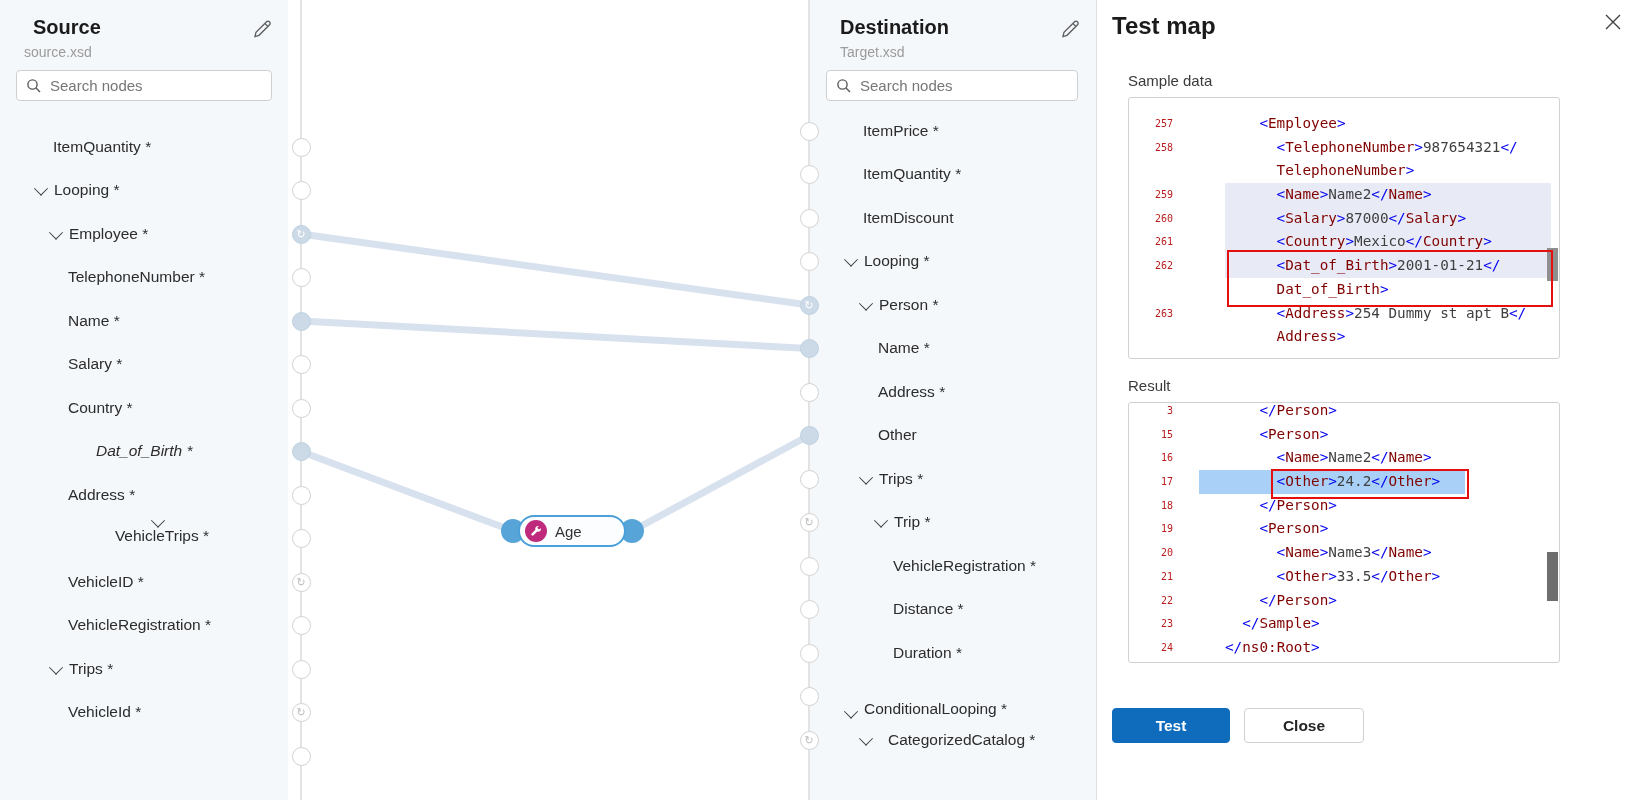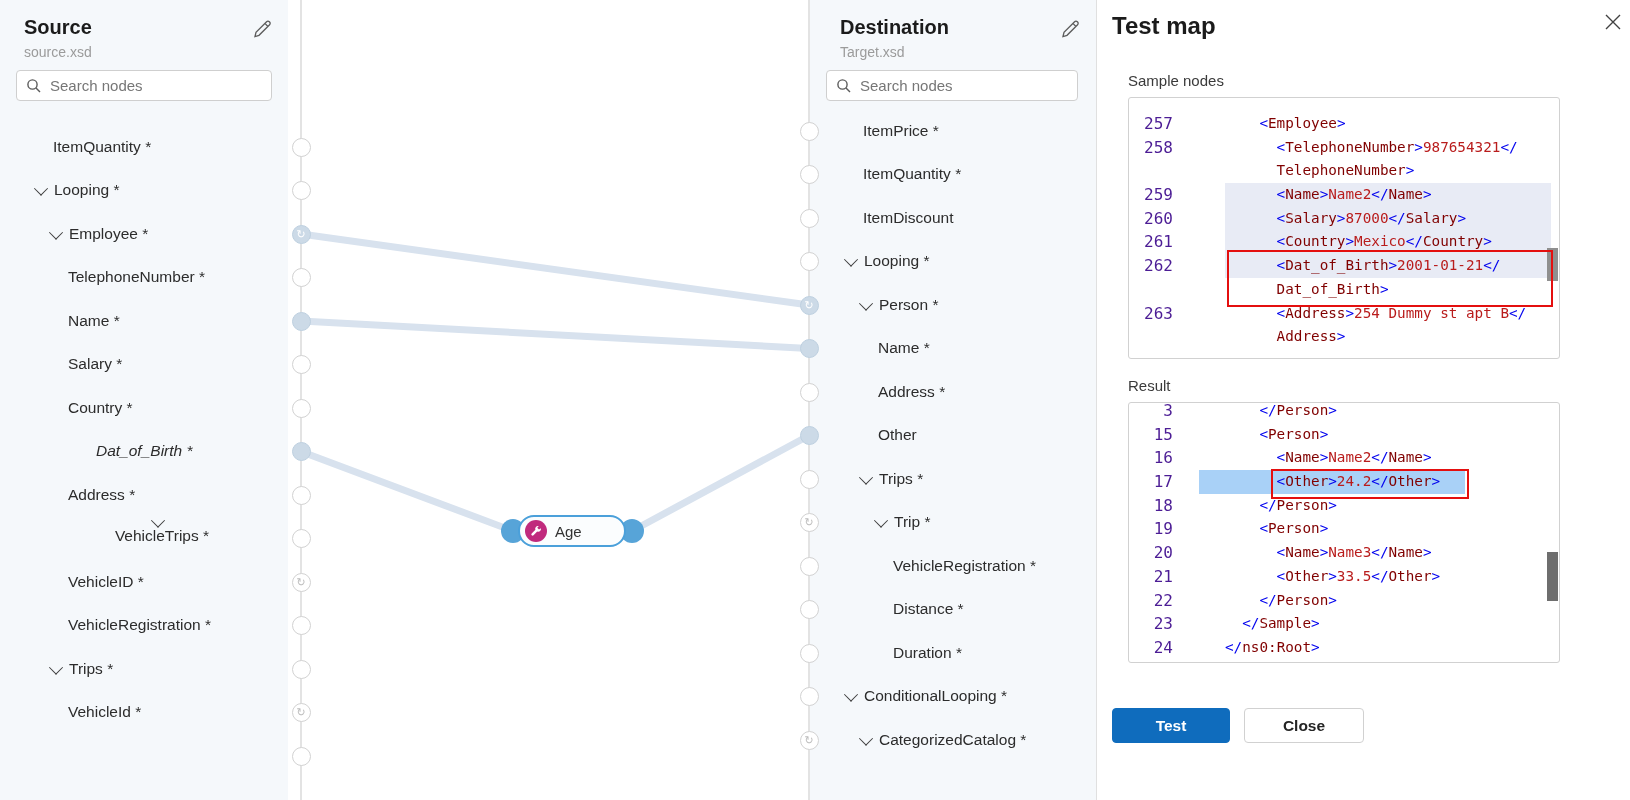--- a/index.html
+++ b/index.html
@@ -3,21 +3,21 @@
 <meta charset="utf-8">
 <style>
   html,body{margin:0;padding:0;background:#fff;}
   .app{position:relative;width:1630px;height:800px;overflow:hidden;
        font-family:"Liberation Sans","DejaVu Sans",sans-serif;color:#272727;background:#fff;}
 
   
   .schema-panel{position:absolute;top:0;height:800px;background:#f5f8fb;z-index:0;}
   .panel-source{left:0;width:288px;}
   .panel-dest{left:810px;width:286px;}
-  .panel-title{position:absolute;left:24px;top:16px;font-size:20px;font-weight:700;color:#1b1b1b;}
+  .panel-title{position:absolute;left:33px;top:16px;font-size:20px;font-weight:700;color:#1b1b1b;}
   .panel-sub{position:absolute;left:24px;top:44px;font-size:14px;color:#9b9b9b;}
   .pencil-btn{position:absolute;right:14px;top:18px;width:24px;height:24px;border:none;background:transparent;padding:0;cursor:pointer;}
   .searchbox{position:absolute;left:16px;top:70px;height:31px;background:#fff;border:1px solid #cfcfcf;border-radius:4px;display:flex;align-items:center;box-sizing:border-box;}
   .panel-source .searchbox{width:256px;}
   .panel-dest .searchbox{width:252px;}
   .searchbox svg{margin:0 6px 0 9px;flex:none;}
   .searchbox input{border:none;outline:none;background:transparent;font-size:15px;color:#272727;width:100%;font-family:inherit;}
   .searchbox input::placeholder{color:#767676;}
 
   
@@ -59,25 +59,25 @@
   .lbl-result{top:377px;}
   .code-block{position:absolute;left:31px;width:432px;border:1px solid #d1d1d1;border-radius:3px;background:#fff;
               overflow:hidden;font-family:"DejaVu Sans Mono","Liberation Mono",monospace;box-sizing:border-box;}
   #sample-code{top:97px;height:262px;}
   #result-code{top:402px;height:261px;}
   .code-rows{padding-top:14px;}
   #result-code .code-rows{padding-top:12px;}
   .code-row{position:relative;display:flex;height:23.7px;line-height:23.7px;white-space:pre;}
   .code-row.row-gray::before{content:'';position:absolute;left:96px;right:8px;top:0;bottom:0;background:#e8ebf5;}
   .code-row.row-blue::before{content:'';position:absolute;left:70px;width:266px;top:0;bottom:0;background:#a9d1f7;}
-  .code-ln{position:relative;width:44px;flex:none;text-align:right;color:#4c1d95;font-size:16px;}
+  .code-ln{position:relative;width:44px;flex:none;text-align:right;color:#b91c1c;font-size:10px;}
   .code-content{position:relative;margin-left:52px;font-size:14.3px;}
   .sg-b{color:#0000ee;}
   .sg-t{color:#800000;}
-  .sg-v{color:#b91c1c;}
+  .sg-v{color:#404040;}
   .red-box{position:absolute;border:2.5px solid #e40f0f;z-index:5;pointer-events:none;}
   .red-box.sample{left:98px;top:152px;width:322px;height:53px;}
   .red-box.result{left:142px;top:66px;width:194px;height:26px;}
   .scroll-thumb{position:absolute;right:1px;width:11px;cursor:pointer;}
   .thumb-sample{top:150px;height:33px;background:#8f8f8f;}
   .thumb-result{top:149px;height:49px;background:#6e6e6e;}
 
   .btn-row{position:absolute;left:15px;top:708px;display:flex;gap:14px;}
   .btn{height:35px;border-radius:4px;font-size:15.5px;font-weight:700;font-family:inherit;cursor:pointer;}
   .btn-primary{width:118px;background:#0f6cbd;border:1px solid #0f6cbd;color:#fff;}
@@ -221,25 +221,25 @@
       </div>
       <div class="tree-row" style="padding-left: 83px;">
         <span>VehicleRegistration *</span>
       </div>
       <div class="tree-row" style="padding-left: 83px;">
         <span>Distance *</span>
       </div>
       <div class="tree-row" style="padding-left: 83px;">
         <span>Duration *</span>
       </div>
-      <div class="tree-row" style="padding-left: 36px;">
+      <div class="tree-row" style="padding-left: 36px; align-items: flex-end;">
         <span class="chev"></span>
         <span>ConditionalLooping *</span>
       </div>
-      <div class="tree-row" style="padding-left: 51px;">
+      <div class="tree-row" style="padding-left: 51px; gap: 9px;">
         <span class="chev"></span>
         <span>CategorizedCatalog *</span>
       </div>
     </div>
 
   <div id="handles-source" class="handles">
       <div class="handle empty" style="left: 291.5px; top: 137.5px;"></div>
       <div class="handle empty" style="left: 291.5px; top: 181px;"></div>
       <div class="handle loop-connected" style="left: 291.5px; top: 224.5px;">
         <span>↻</span>
@@ -300,21 +300,21 @@
   <div class="test-panel">
     <div class="test-title">Test map</div>
     <button class="close-btn">
       <span>
         <svg width="22" height="22" viewBox="0 0 22 22">
             <path d="M4 4l14 14M18 4L4 18" stroke="#424242" stroke-width="1.4" fill="none"></path>
           </svg>
       </span>
     </button>
 
-    <div class="section-label lbl-sample">Sample nodes</div>
+    <div class="section-label lbl-sample">Sample data</div>
     <div id="sample-code" class="code-block">
       <div class="code-rows">
           <div class="code-row"><span class="code-ln">257</span><span class="code-content" style="padding-left: 34.4px;"><span class="sg-b">&lt;</span><span class="sg-t">Employee</span><span class="sg-b">&gt;</span></span></div>
           <div class="code-row"><span class="code-ln">258</span><span class="code-content" style="padding-left: 51.6px;"><span class="sg-b">&lt;</span><span class="sg-t">TelephoneNumber</span><span class="sg-b">&gt;</span><span class="sg-v">987654321</span><span class="sg-b">&lt;/</span></span></div>
           <div class="code-row"><span class="code-ln"></span><span class="code-content" style="padding-left: 51.6px;"><span class="sg-t">TelephoneNumber</span><span class="sg-b">&gt;</span></span></div>
           <div class="code-row row-gray"><span class="code-ln">259</span><span class="code-content" style="padding-left: 51.6px;"><span class="sg-b">&lt;</span><span class="sg-t">Name</span><span class="sg-b">&gt;</span><span class="sg-v">Name2</span><span class="sg-b">&lt;/</span><span class="sg-t">Name</span><span class="sg-b">&gt;</span></span></div>
           <div class="code-row row-gray"><span class="code-ln">260</span><span class="code-content" style="padding-left: 51.6px;"><span class="sg-b">&lt;</span><span class="sg-t">Salary</span><span class="sg-b">&gt;</span><span class="sg-v">87000</span><span class="sg-b">&lt;/</span><span class="sg-t">Salary</span><span class="sg-b">&gt;</span></span></div>
           <div class="code-row row-gray"><span class="code-ln">261</span><span class="code-content" style="padding-left: 51.6px;"><span class="sg-b">&lt;</span><span class="sg-t">Country</span><span class="sg-b">&gt;</span><span class="sg-v">Mexico</span><span class="sg-b">&lt;/</span><span class="sg-t">Country</span><span class="sg-b">&gt;</span></span></div>
           <div class="code-row row-gray"><span class="code-ln">262</span><span class="code-content" style="padding-left: 51.6px;"><span class="sg-b">&lt;</span><span class="sg-t">Dat_of_Birth</span><span class="sg-b">&gt;</span><span class="sg-v">2001-01-21</span><span class="sg-b">&lt;/</span></span></div>
           <div class="code-row"><span class="code-ln"></span><span class="code-content" style="padding-left: 51.6px;"><span class="sg-t">Dat_of_Birth</span><span class="sg-b">&gt;</span></span></div>

